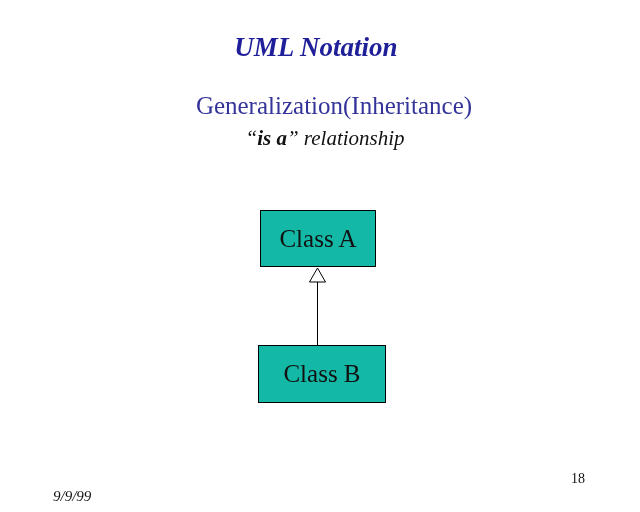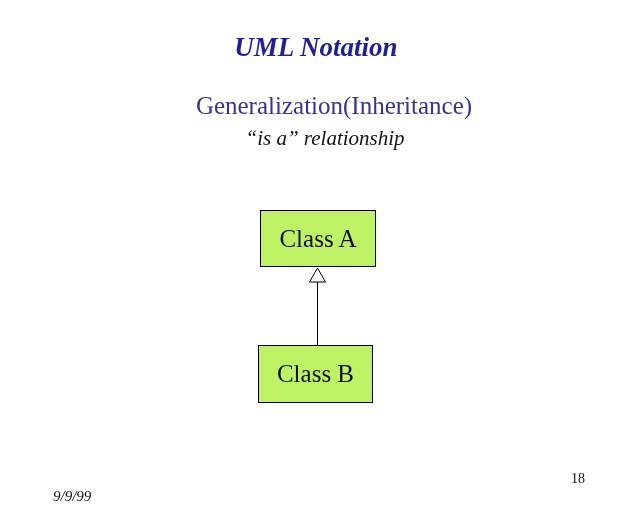--- a/index.html
+++ b/index.html
@@ -43,50 +43,50 @@
     margin: 0;
   }
   .subheading {
     top: 126px;
     font-size: 21px;
     font-style: italic;
     color: #111111;
     transform: translateX(5px);
   }
   .subheading .emph {
-    font-weight: normal;
+    font-weight: bold;
   }
   .example {
     top: 152px;
     font-size: 19px;
     font-style: italic;
     color: #111111;
     transform: translateX(1px);
   }
   .class-box {
     position: absolute;
     border: 1px solid #000000;
-    background: #bef264;
+    background: #14b8a6;
     display: flex;
     align-items: center;
     justify-content: center;
     font-size: 25px;
     color: #111111;
     box-sizing: border-box;
   }
   .class-a {
     left: 260px;
     top: 210px;
     width: 116px;
     height: 57px;
   }
   .class-b {
     left: 258px;
     top: 345px;
-    width: 115px;
+    width: 128px;
     height: 58px;
   }
   .connector {
     position: absolute;
     left: 260px;
     top: 267px;
   }
   .footer-date {
     position: absolute;
     left: 53px;

